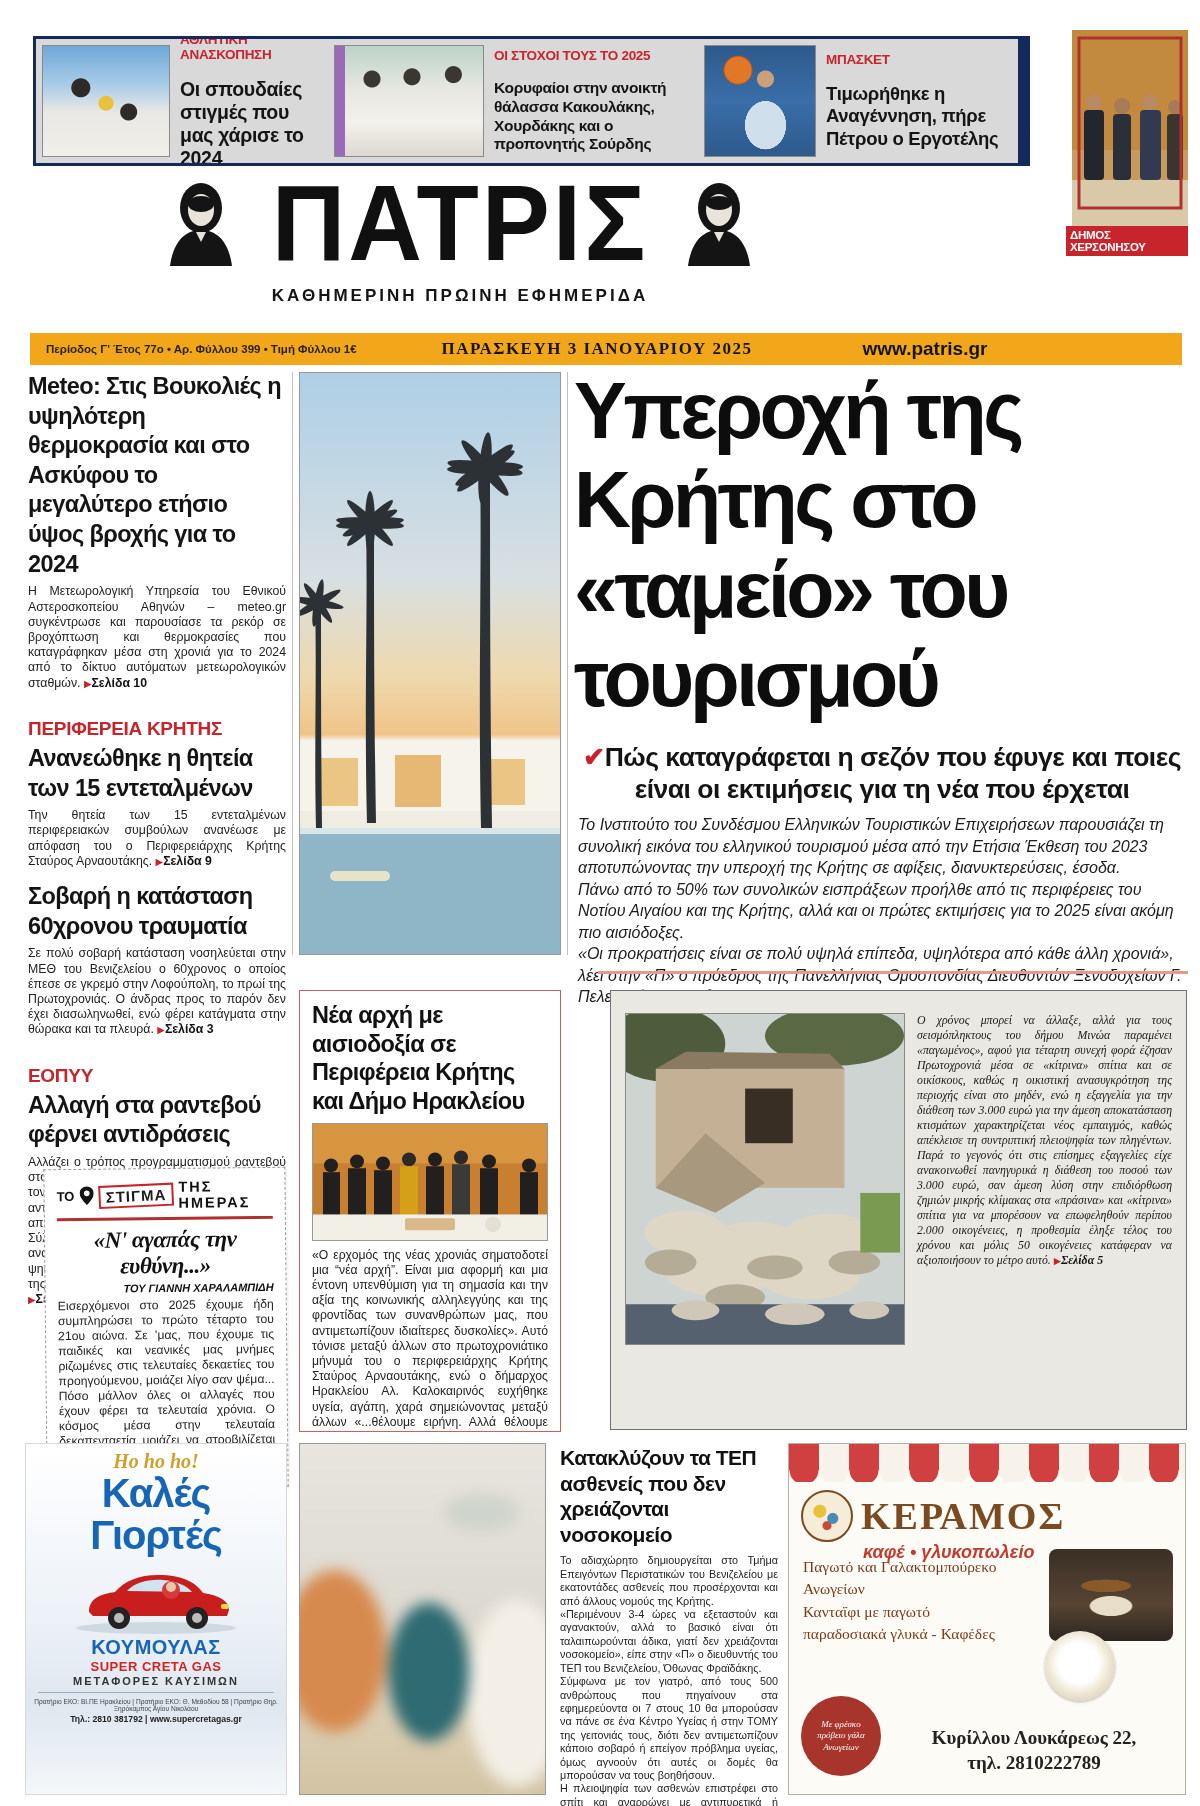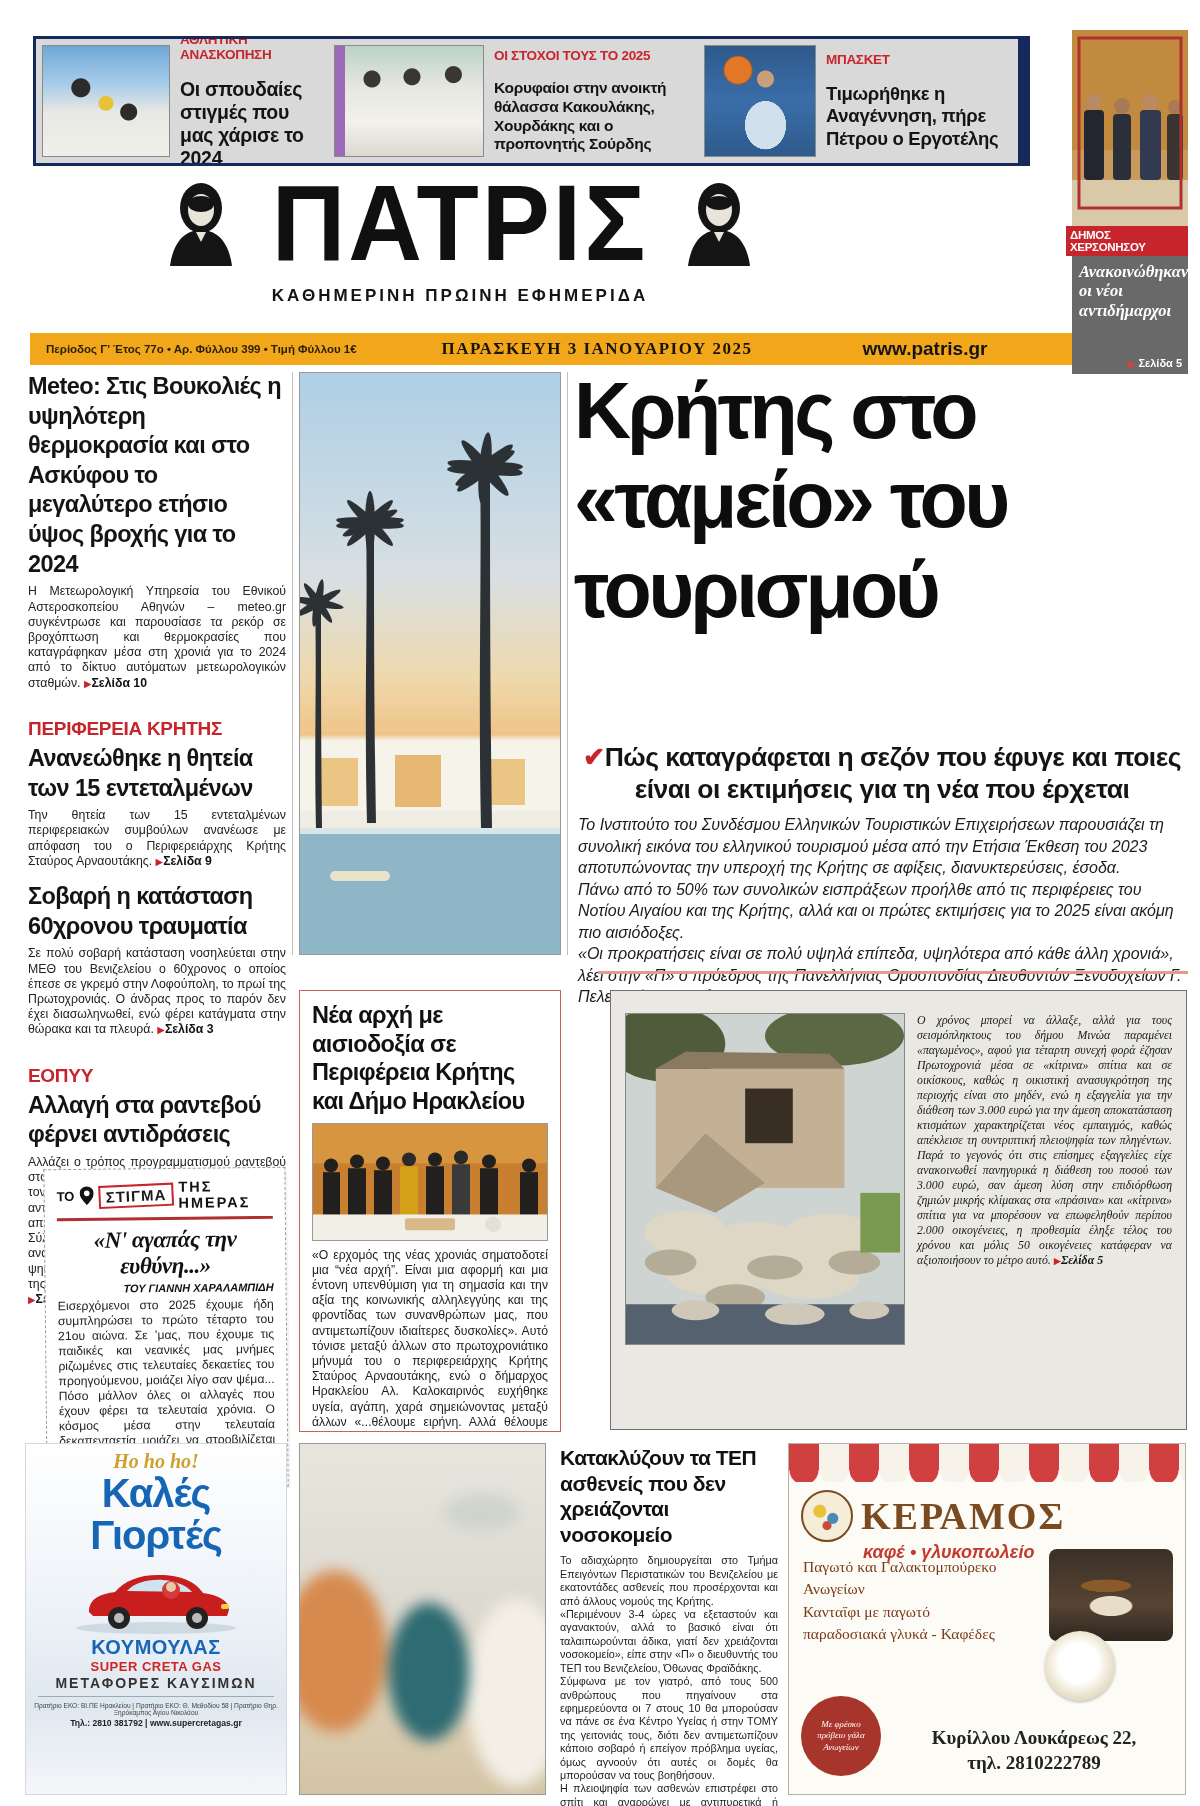--- a/index.html
+++ b/index.html
@@ -152,21 +152,21 @@
     left:25px; top:1443px; width:262px; height:352px; text-align:center; overflow:hidden;
     background:linear-gradient(180deg,#ffffff 0%,#eef3f8 45%,#dfe7ef 75%,#f5f7fa 100%);
     border:1px solid #d8d8d8; padding-top:6px;
   }
   .adk-ho { color:#cfa12c; font-size:20px; font-weight:bold; font-style:italic;
     font-family:"Liberation Serif", serif; }
   .adk-big { color:#1766b5; font-weight:bold; font-size:40px; line-height:1.04; letter-spacing:-1px; }
   .adk-car { margin:4px auto 2px; display:block; }
   .adk-co { color:#1766b5; font-weight:bold; font-size:20px; letter-spacing:0.5px; }
   .adk-brand { color:#d22323; font-weight:bold; font-size:13px; letter-spacing:0.5px; }
-  .adk-sub { color:#333; font-weight:bold; font-size:14px; letter-spacing:2px; margin-top:1px; }
+  .adk-sub { color:#333; font-weight:bold; font-size:11px; letter-spacing:2px; margin-top:1px; }
   .adk-rule { height:1px; background:#9ab; margin:5px 12px; }
   .adk-st { font-size:6.6px; color:#444; padding:0 6px; }
   .adk-tel { font-size:8.6px; font-weight:bold; color:#222; margin-top:2px; }
 
   .hosp { left:299px; top:1443px; width:247px; height:352px; border:1px solid #999; overflow:hidden; }
   .hosp-in { width:120%; height:120%; margin:-10%; filter:blur(7px);
     background:
       radial-gradient(ellipse 90px 140px at 20% 55%, #d78a4e 0 55%, transparent 60%),
       radial-gradient(ellipse 70px 120px at 52% 60%, #2e6b72 0 55%, transparent 60%),
       radial-gradient(ellipse 80px 150px at 82% 65%, #f3efe6 0 60%, transparent 65%),
@@ -246,24 +246,20 @@
       <circle cx="50" cy="76" r="8" fill="#a87a55"></circle>
         <rect x="41" y="84" width="18" height="66" rx="4" fill="#2b2f3a"></rect>
       <circle cx="78" cy="72" r="8" fill="#b98a63"></circle>
         <rect x="68" y="80" width="21" height="70" rx="4" fill="#323a52"></rect>
       <circle cx="103" cy="77" r="7" fill="#a87a55"></circle>
         <rect x="95" y="84" width="16" height="66" rx="4" fill="#3a3530"></rect>
     </g>
     <rect x="7" y="8" width="102" height="170" fill="none" stroke="#b03030" stroke-width="3"></rect>
   </svg>
   <div class="corner-kick">ΔΗΜΟΣ ΧΕΡΣΟΝΗΣΟΥ</div>
-  <div class="corner-gray">
-    <div class="corner-title">Ανακοινώθηκαν οι νέοι αντιδήμαρχοι</div>
-    <div class="corner-page"><i>▶</i> <span>Σελίδα 5</span></div>
-  </div>
 </div>
 
 <div class="abs masthead">
   <div class="mast-row">
     <svg width="70" height="86" viewBox="0 0 70 86">
       <ellipse cx="35" cy="28" rx="21" ry="25" fill="#141414"></ellipse>
       <ellipse cx="35" cy="30" rx="13" ry="16" fill="#e8e4da"></ellipse>
       <ellipse cx="35" cy="24" rx="13" ry="8" fill="#141414"></ellipse>
       <path d="M4,86 C8,56 24,50 35,50 C46,50 62,56 66,86 Z" fill="#141414"></path>
       <path d="M30,52 L35,62 L40,52 Z" fill="#e8e4da"></path>
@@ -359,20 +355,21 @@
           <ellipse rx="24" ry="4" transform="rotate(55)"></ellipse>
         <ellipse rx="24" ry="4" transform="rotate(100)"></ellipse>
           <ellipse rx="26" ry="4" transform="rotate(150)"></ellipse>
         <path d="M-3,0 C-1,70 -4,140 -2,225 L4,225 C3,140 3,70 3,0 Z"></path>
       </g>
     </g>
   </svg>
 </div>
 
 <div class="abs main-head">
+  <div>Υπεροχή της</div>
   <div>Κρήτης στο</div>
   <div>«ταμείο» του</div>
   <div>τουρισμού</div>
 </div>
 <div class="abs main-sub">
   <span class="chk">✔</span><span>Πώς καταγράφεται η σεζόν που έφυγε και ποιες είναι οι εκτιμήσεις για τη νέα που έρχεται</span>
 </div>
 <div class="abs main-body">
   <p>Το Ινστιτούτο του Συνδέσμου Ελληνικών Τουριστικών Επιχειρήσεων παρουσιάζει τη συνολική εικόνα του ελληνικού τουρισμού μέσα από την Ετήσια Έκθεση του 2023 αποτυπώνοντας την υπεροχή της Κρήτης σε αφίξεις, διανυκτερεύσεις, έσοδα.</p>
   <p>Πάνω από το 50% των συνολικών εισπράξεων προήλθε από τις περιφέρειες του Νοτίου Αιγαίου και της Κρήτης, αλλά και οι πρώτες εκτιμήσεις για το 2025 είναι ακόμη πιο αισιόδοξες.</p>

